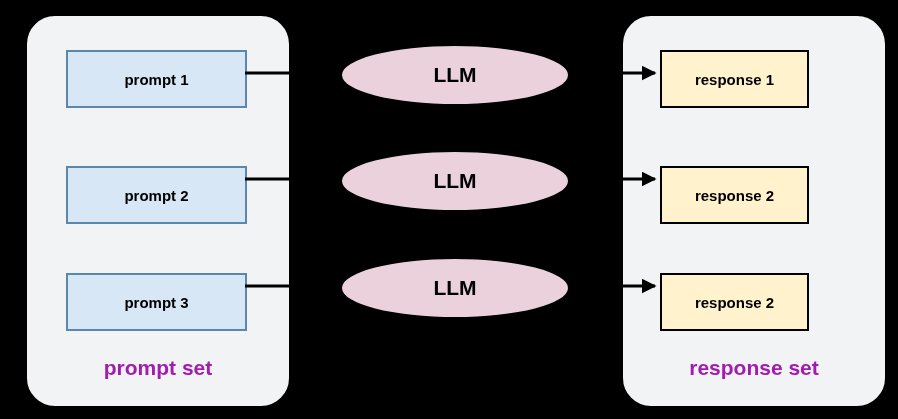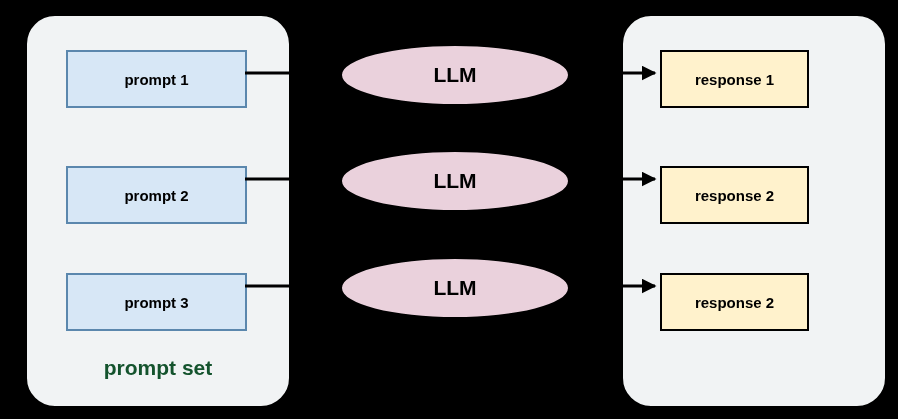--- a/index.html
+++ b/index.html
@@ -35,21 +35,21 @@
   .panel.left  { left: 25px; }
   .panel.right { left: 621px; }
   .panel-label {
     position: absolute;
     left: 0;
     right: 0;
     bottom: 26px;
     text-align: center;
     font-size: 21px;
     font-weight: bold;
-    color: #14532d;
+    color: #a21caf;
   }
   .node {
     position: absolute;
     height: 58px;
     display: flex;
     align-items: center;
     justify-content: center;
     font-size: 15px;
     font-weight: bold;
     color: #000;
@@ -138,15 +138,16 @@
   <div class="panel right">
     <div class="node response row1">
       <span>response 1</span>
     </div>
     <div class="node response row2">
       <span>response 2</span>
     </div>
     <div class="node response row3">
       <span>response 2</span>
     </div>
+    <div class="panel-label">response set</div>
   </div>
 
 </div>
 
 </body></html>

